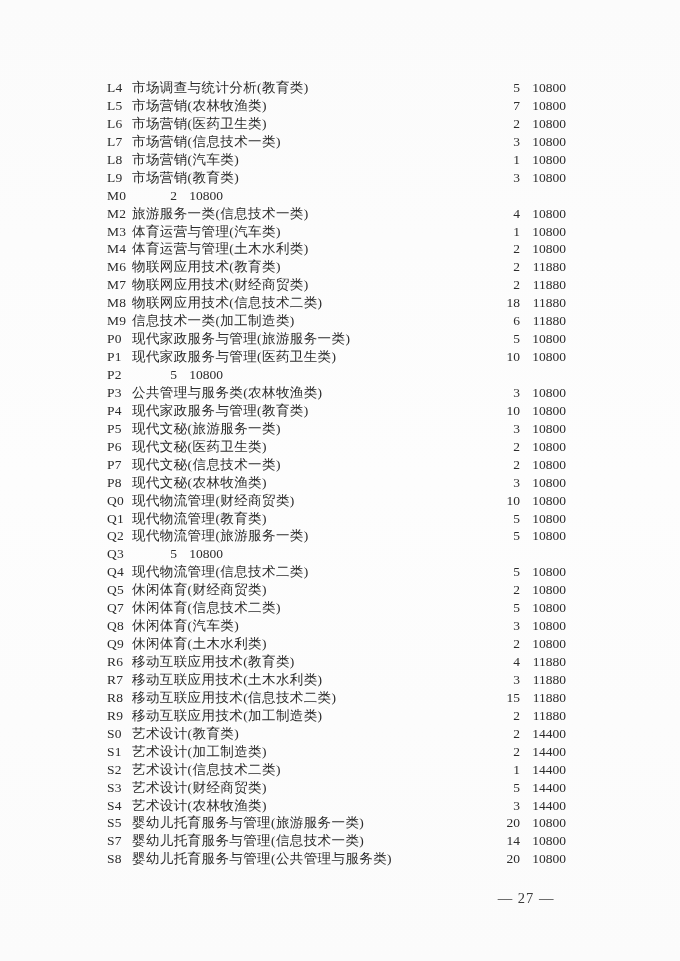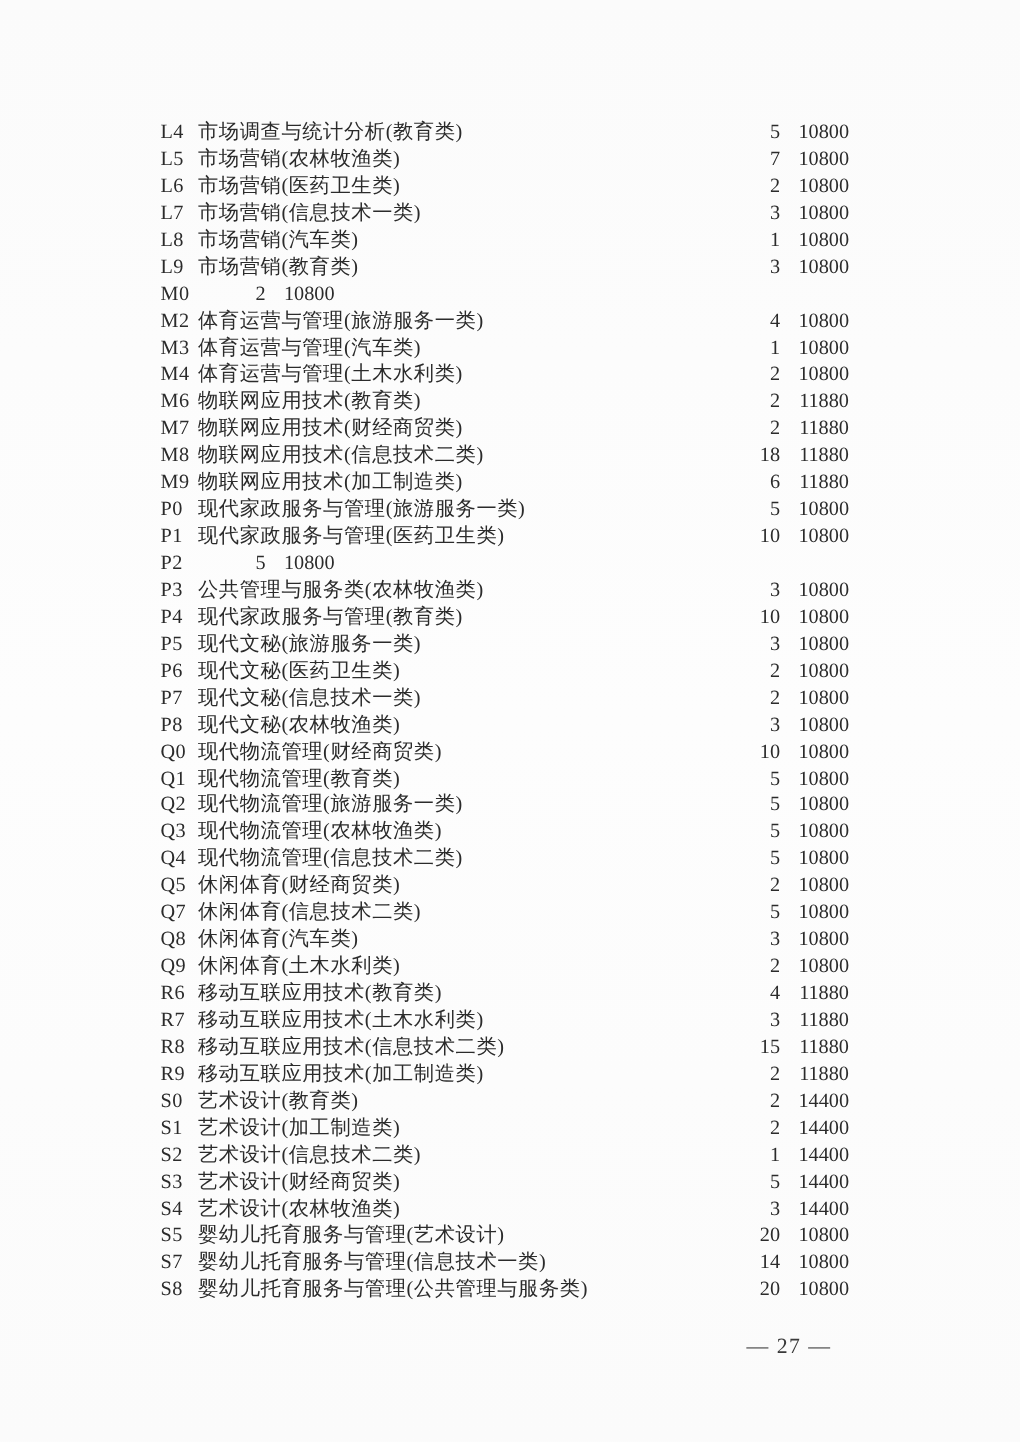--- a/index.html
+++ b/index.html
@@ -113,21 +113,21 @@
   </div>
 
   <div class="row">
     <span class="code">M0</span>
     <span class="quota">2</span>
     <span class="fee">10800</span>
   </div>
 
   <div class="row">
     <span class="code">M2</span>
-    <span class="name">体育运营与管理(旅游服务一类)</span>
+    <span class="name">旅游服务一类(信息技术一类)</span>
     <span class="quota">4</span>
     <span class="fee">10800</span>
   </div>
 
   <div class="row">
     <span class="code">M3</span>
     <span class="name">体育运营与管理(汽车类)</span>
     <span class="quota">1</span>
     <span class="fee">10800</span>
   </div>
@@ -155,21 +155,21 @@
 
   <div class="row">
     <span class="code">M8</span>
     <span class="name">物联网应用技术(信息技术二类)</span>
     <span class="quota">18</span>
     <span class="fee">11880</span>
   </div>
 
   <div class="row">
     <span class="code">M9</span>
-    <span class="name">物联网应用技术(加工制造类)</span>
+    <span class="name">信息技术一类(加工制造类)</span>
     <span class="quota">6</span>
     <span class="fee">11880</span>
   </div>
 
   <div class="row">
     <span class="code">P0</span>
     <span class="name">现代家政服务与管理(旅游服务一类)</span>
     <span class="quota">5</span>
     <span class="fee">10800</span>
   </div>
@@ -245,21 +245,20 @@
 
   <div class="row">
     <span class="code">Q2</span>
     <span class="name">现代物流管理(旅游服务一类)</span>
     <span class="quota">5</span>
     <span class="fee">10800</span>
   </div>
 
   <div class="row">
     <span class="code">Q3</span>
-    <span class="name">现代物流管理(农林牧渔类)</span>
     <span class="quota">5</span>
     <span class="fee">10800</span>
   </div>
 
   <div class="row">
     <span class="code">Q4</span>
     <span class="name">现代物流管理(信息技术二类)</span>
     <span class="quota">5</span>
     <span class="fee">10800</span>
   </div>
@@ -350,21 +349,21 @@
 
   <div class="row">
     <span class="code">S4</span>
     <span class="name">艺术设计(农林牧渔类)</span>
     <span class="quota">3</span>
     <span class="fee">14400</span>
   </div>
 
   <div class="row">
     <span class="code">S5</span>
-    <span class="name">婴幼儿托育服务与管理(艺术设计)</span>
+    <span class="name">婴幼儿托育服务与管理(旅游服务一类)</span>
     <span class="quota">20</span>
     <span class="fee">10800</span>
   </div>
 
   <div class="row">
     <span class="code">S7</span>
     <span class="name">婴幼儿托育服务与管理(信息技术一类)</span>
     <span class="quota">14</span>
     <span class="fee">10800</span>
   </div>

